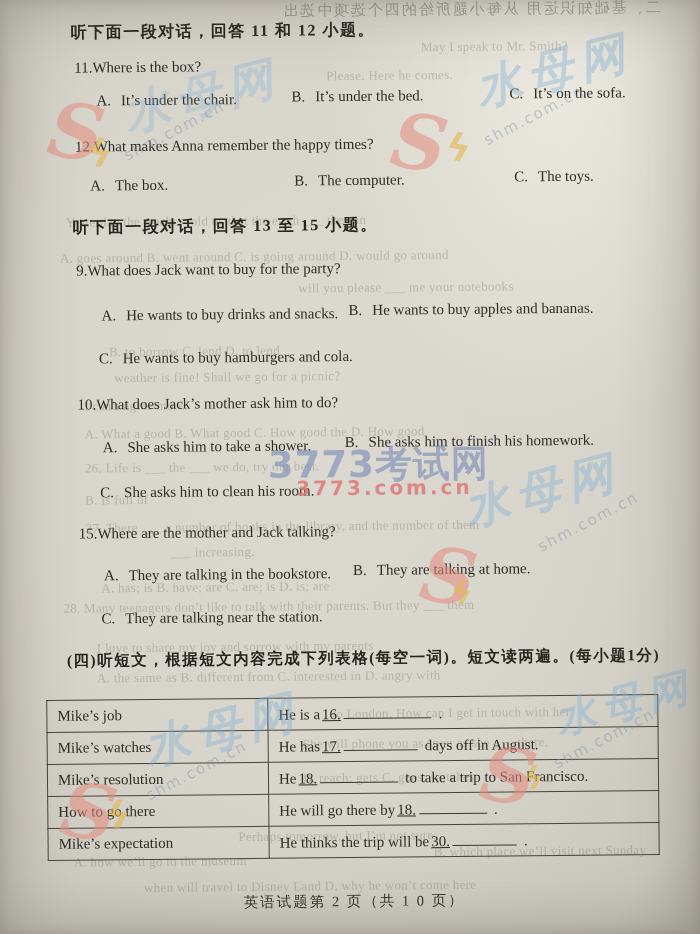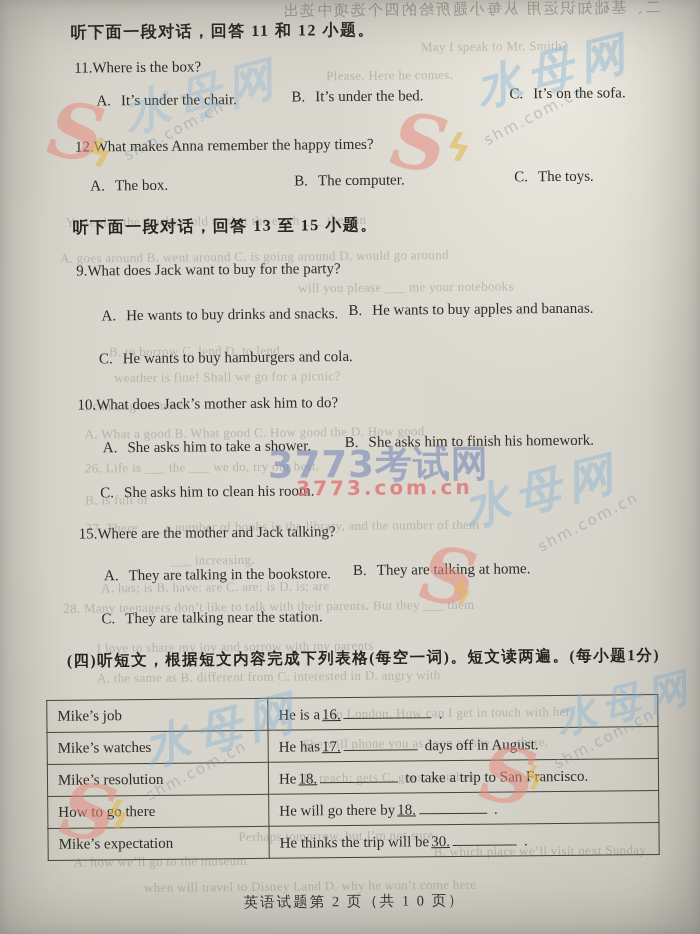--- a/index.html
+++ b/index.html
@@ -88,21 +88,21 @@
     <span class="bleed" style="left:68px;  top:212px;">Yesterday the teacher told us that the earth ___ the sun</span>
     <span class="bleed" style="left:62px;  top:248px;">A. goes around   B. went around   C. is going around  D. would go around</span>
     <span class="bleed" style="left:300px; top:280px;">will you please ___ me your notebooks</span>
     <span class="bleed" style="left:110px; top:342px;">B. to borrow   C. lend   D. to lend</span>
     <span class="bleed" style="left:115px; top:368px;">weather is fine! Shall we go for a picnic?</span>
     <span class="bleed" style="left:85px;  top:396px;">I can’t agree more.</span>
     <span class="bleed" style="left:85px;  top:424px;">A. What a good   B. What good   C. How good the   D. How good</span>
     <span class="bleed" style="left:85px;  top:458px;">26. Life is ___ the ___ we do, try our best.</span>
     <span class="bleed" style="left:85px;  top:490px;">B. is full of</span>
     <span class="bleed" style="left:85px;  top:518px;">27. There ___ a number of books in the library, and the number of them</span>
-    <span class="bleed" style="left:170px; top:543px;margin-top:8px;">___ increasing.</span>
+    <span class="bleed" style="left:170px; top:543px;">___ increasing.</span>
     <span class="bleed" style="left:100px; top:578px;">A. has; is   B. have; are   C. are; is   D. is; are</span>
     <span class="bleed" style="left:62px;  top:598px;">28. Many teenagers don’t like to talk with their parents. But they ___ them</span>
     <span class="bleed" style="left:95px;  top:638px;">I love to share my joy and sorrow with my parents</span>
     <span class="bleed" style="left:95px;  top:668px;">A. the same as   B. different from   C. interested in   D. angry with</span>
     <span class="bleed" style="left:330px; top:706px;">to London. How can I get in touch with her</span>
     <span class="bleed" style="left:300px; top:736px;">She will phone you as soon as she ___ there.</span>
     <span class="bleed" style="left:300px; top:770px;">B. reach; gets   C. goes; watches</span>
     <span class="bleed" style="left:235px; top:828px;">Perhaps tomorrow, but I’m not sure.</span>
     <span class="bleed" style="left:70px;  top:852px;">A. how we’ll go to the museum</span>
     <span class="bleed" style="left:430px; top:845px;">B. which place we’ll visit next Sunday</span>

